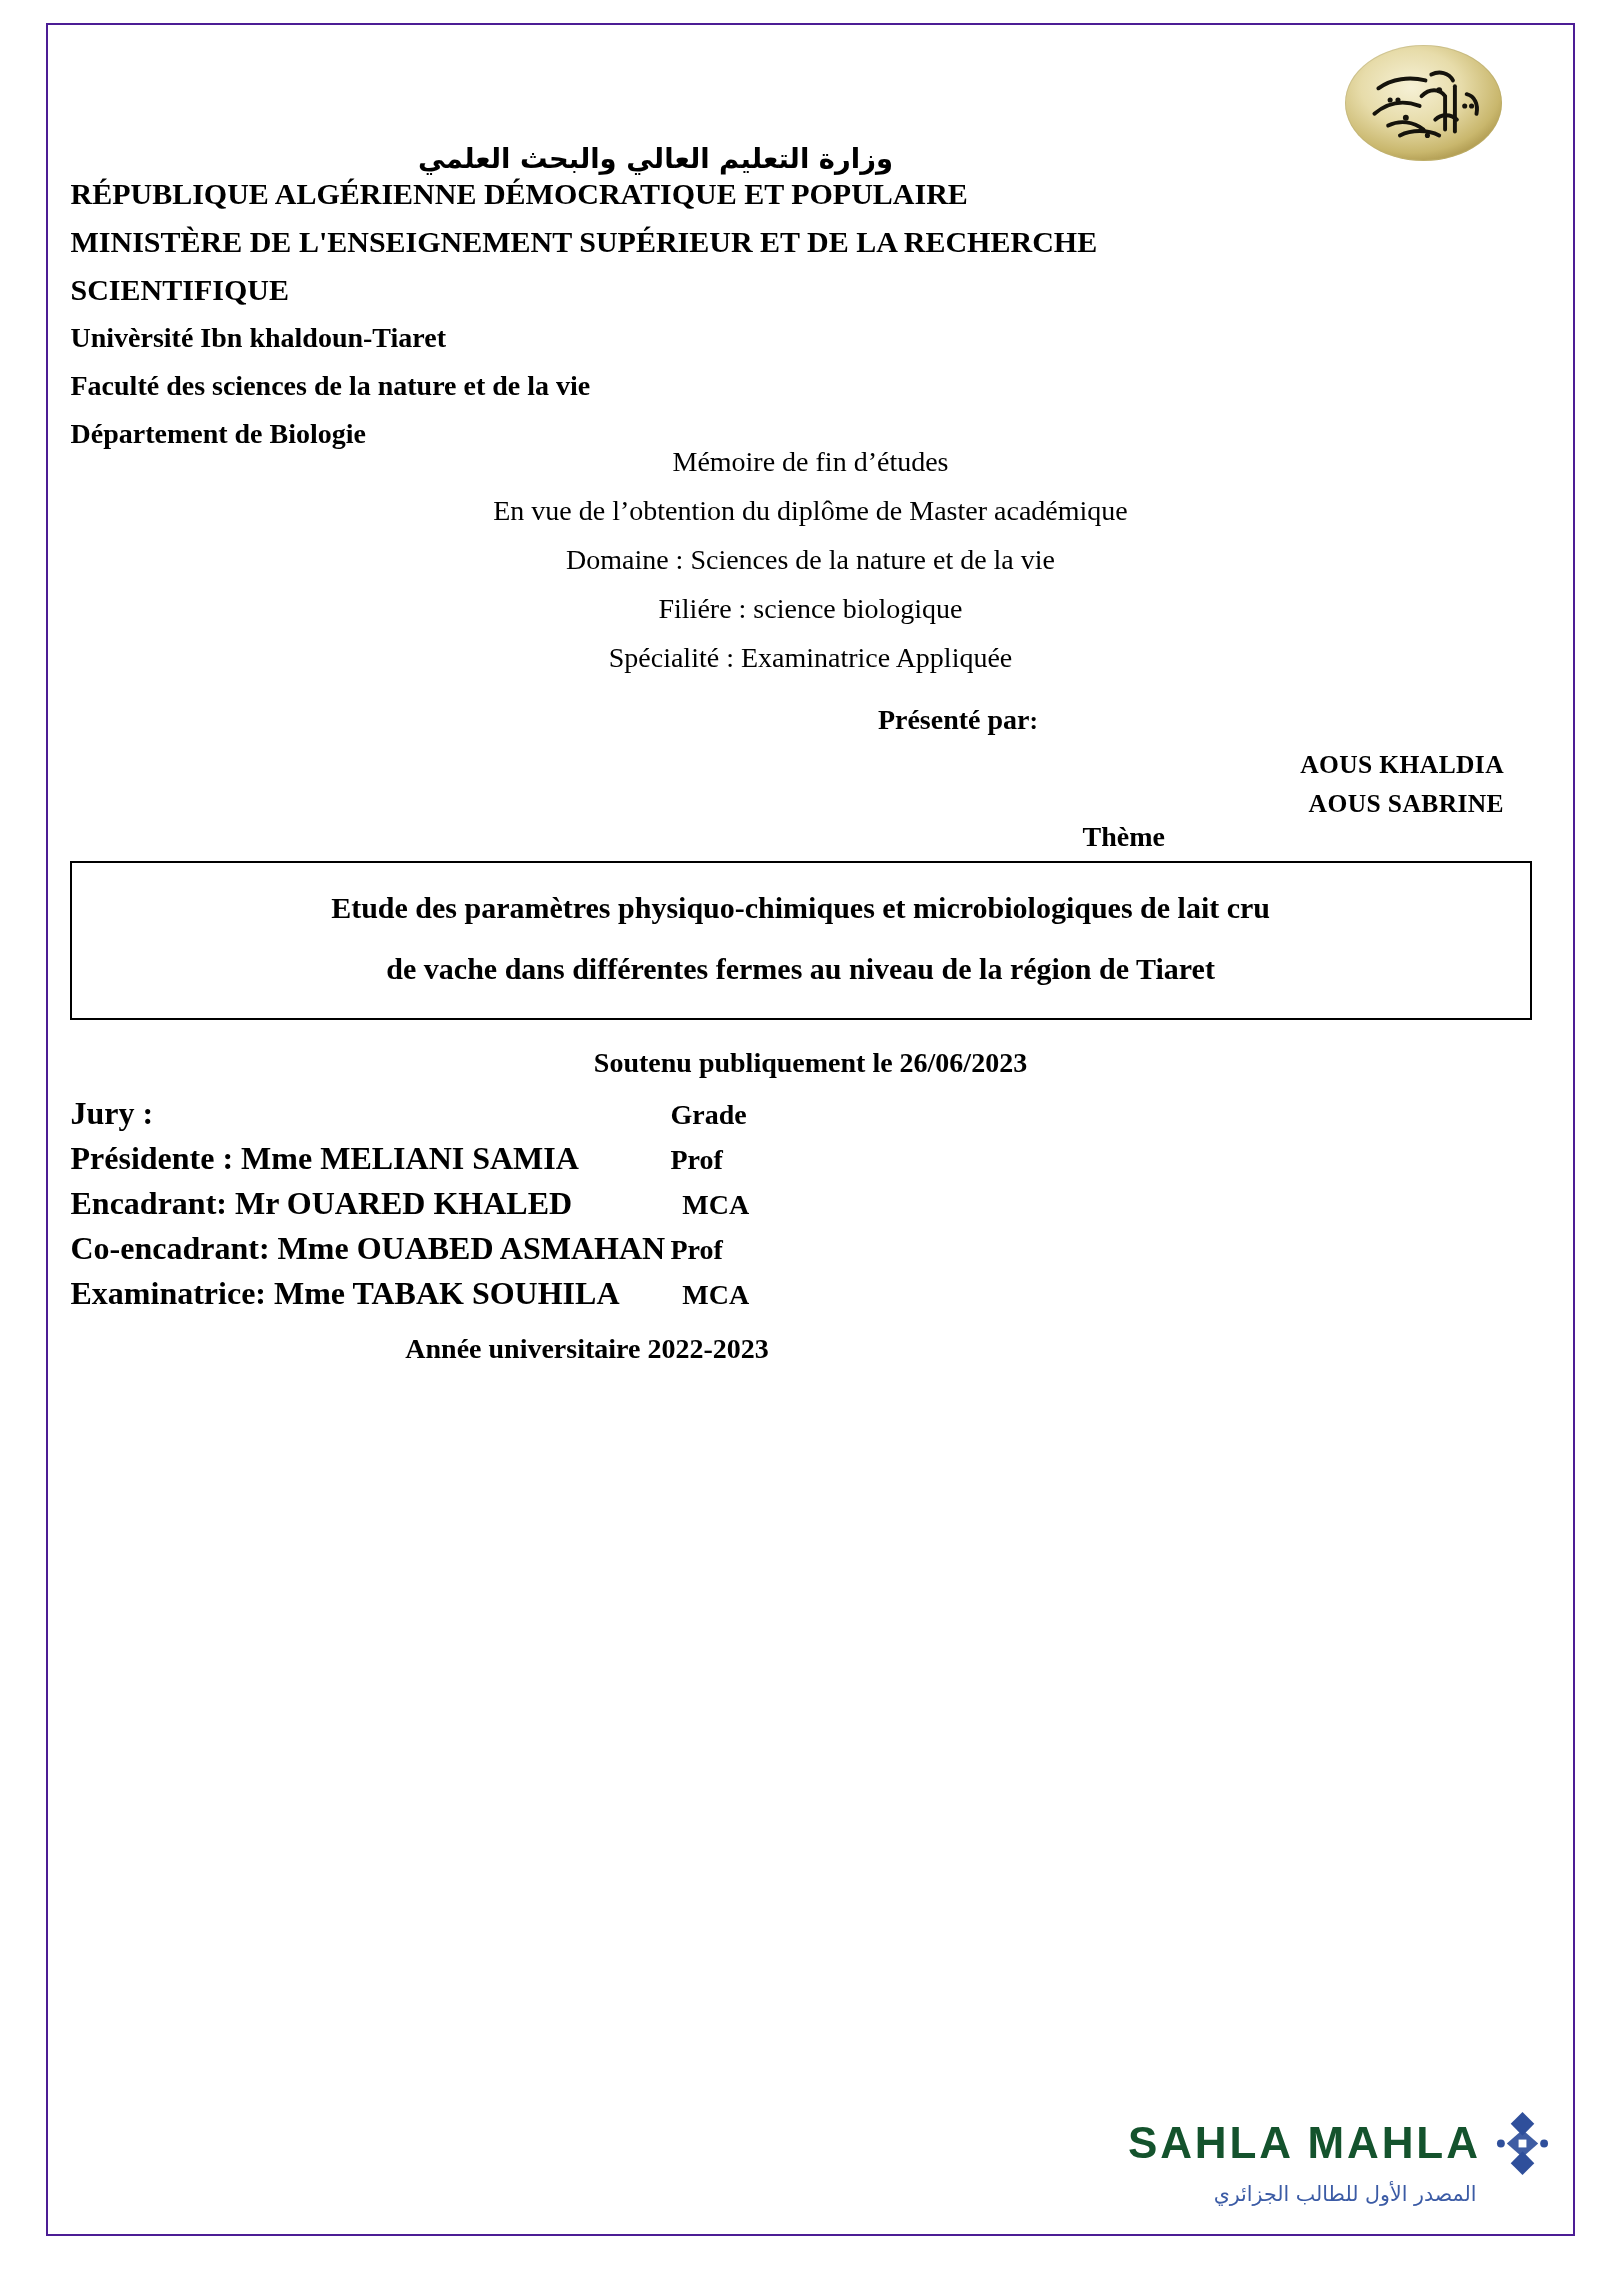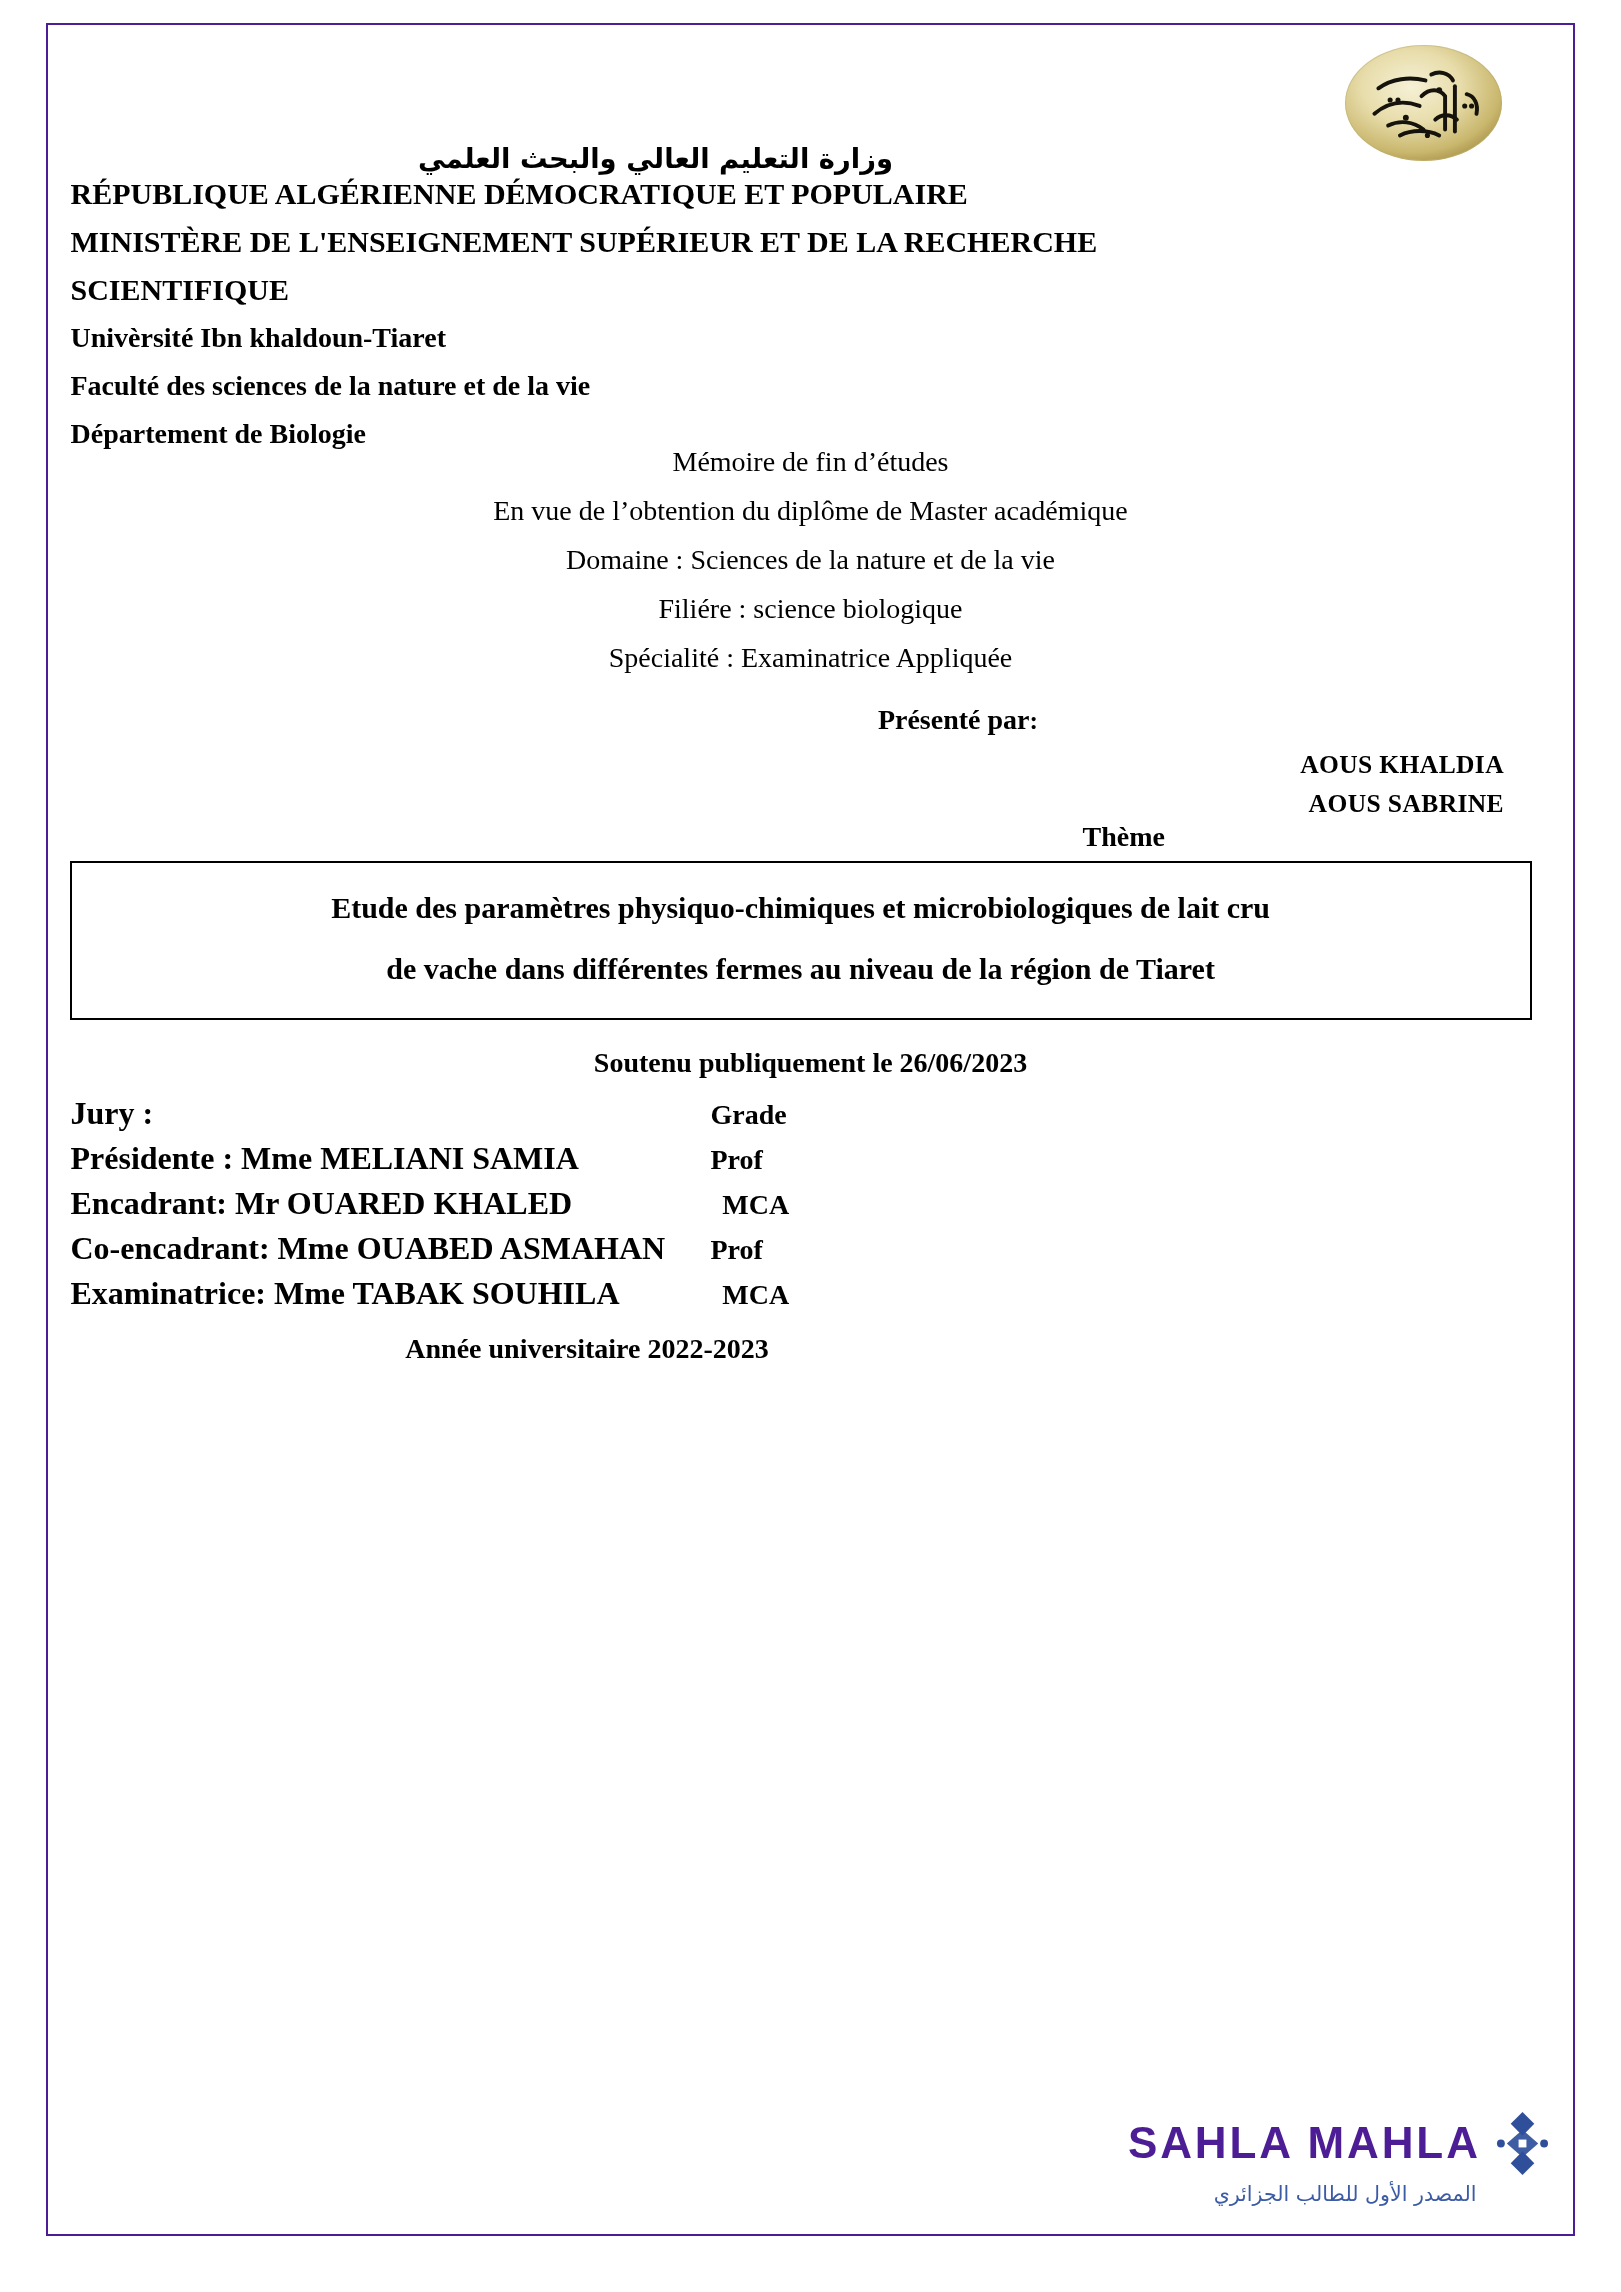--- a/index.html
+++ b/index.html
@@ -174,21 +174,20 @@
   .jury-name {
     width: 600px;
     font-size: 32px;
     font-weight: bold;
     white-space: nowrap;
   }
   .jury-grade {
     font-size: 28px;
     font-weight: bold;
     white-space: nowrap;
-    margin-left: 40px;
   }
   .g-pad-0 { padding-left: 0px; }
   .g-pad-1 { padding-left: 11.8px; }
 
   
   .annee {
     position: absolute;
     left: 0;
     top: 1308px;
     width: 1078px;
@@ -210,21 +209,21 @@
     display: flex;
     align-items: center;
     justify-content: flex-end;
     gap: 13.7px;
   }
   .wm-text {
     font-family: "Liberation Sans", "DejaVu Sans", sans-serif;
     font-size: 44px;
     font-weight: bold;
     letter-spacing: 2.9px;
-    color: #4c1d95;
+    color: #14532d;
   }
   .wm-mark {
     width: 55px;
     height: 63px;
     flex: 0 0 auto;
   }
   .wm-mark svg { display: block; width: 100%; height: 100%; }
   .wm-sub {
     margin-top: 9.8px;
     font-family: "DejaVu Sans", "Liberation Sans", sans-serif;

